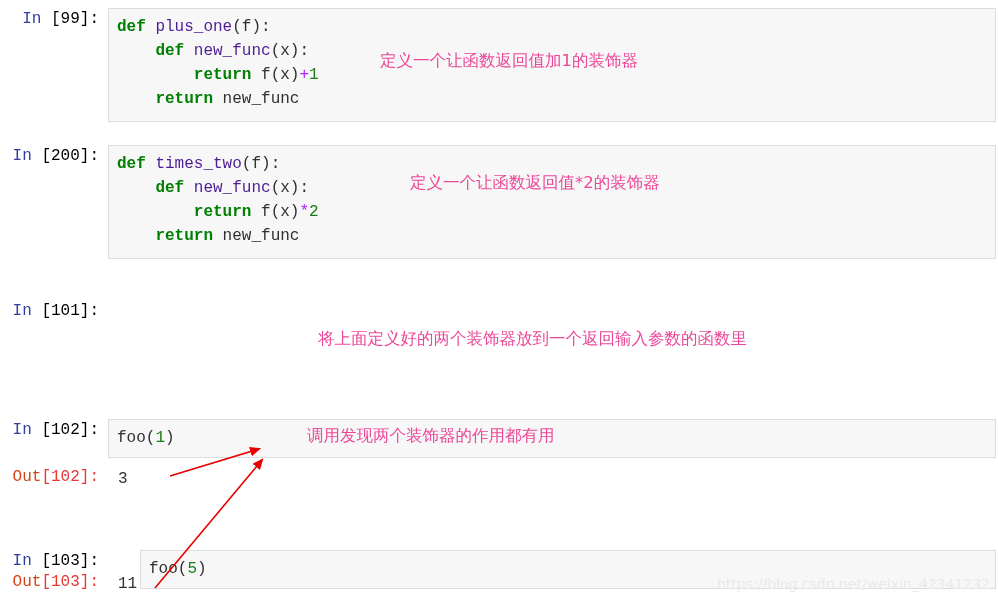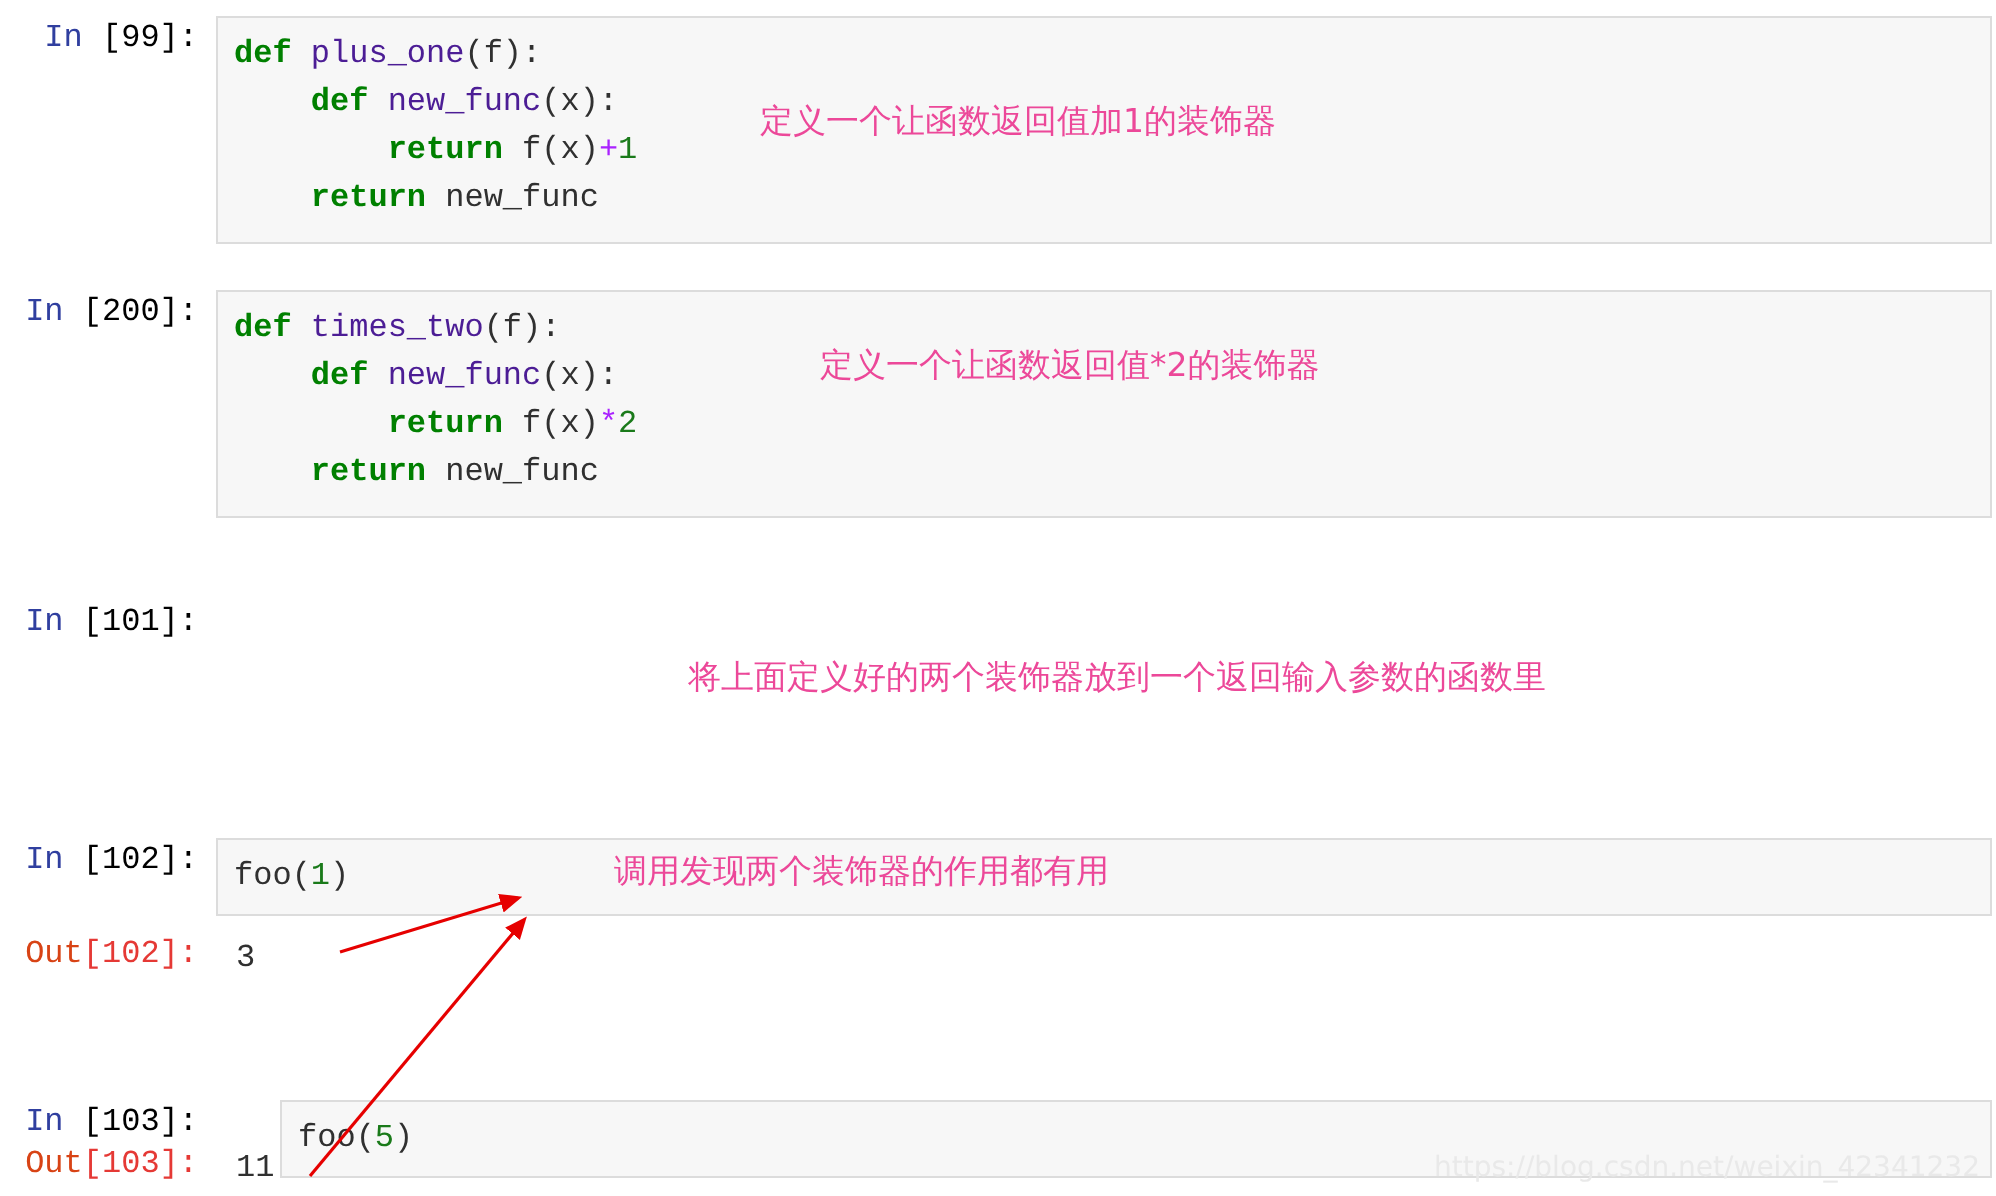--- a/index.html
+++ b/index.html
@@ -170,18 +170,18 @@
     </defs>
     <g id="arrows-root">
         <line x1="170" y1="476" x2="259" y2="449" stroke="#e60000" stroke-width="1.6" marker-end="url(#arrowhead)"></line>
         <line x1="155" y1="588" x2="262" y2="460" stroke="#e60000" stroke-width="1.6" marker-end="url(#arrowhead)"></line>
       </g>
   </svg>
 
   <div id="annotations-root">
       <div class="annotation" style="left: 380px; top: 51px;">定义一个让函数返回值加1的装饰器</div>
       <div class="annotation" style="left: 390px; top: 173px; margin-left: 20px;">定义一个让函数返回值*2的装饰器</div>
-      <div class="annotation" style="left: 344px; top: 329px; text-align: center;">将上面定义好的两个装饰器放到一个返回输入参数的函数里</div>
+      <div class="annotation" style="left: 318px; top: 329px; text-align: center;">将上面定义好的两个装饰器放到一个返回输入参数的函数里</div>
       <div class="annotation" style="left: 259px; top: 426px; margin-left: 48px;">调用发现两个装饰器的作用都有用</div>
     </div>
 
   <div id="watermark">https://blog.csdn.net/weixin_42341232</div>
 </div>
 
 </body></html>

